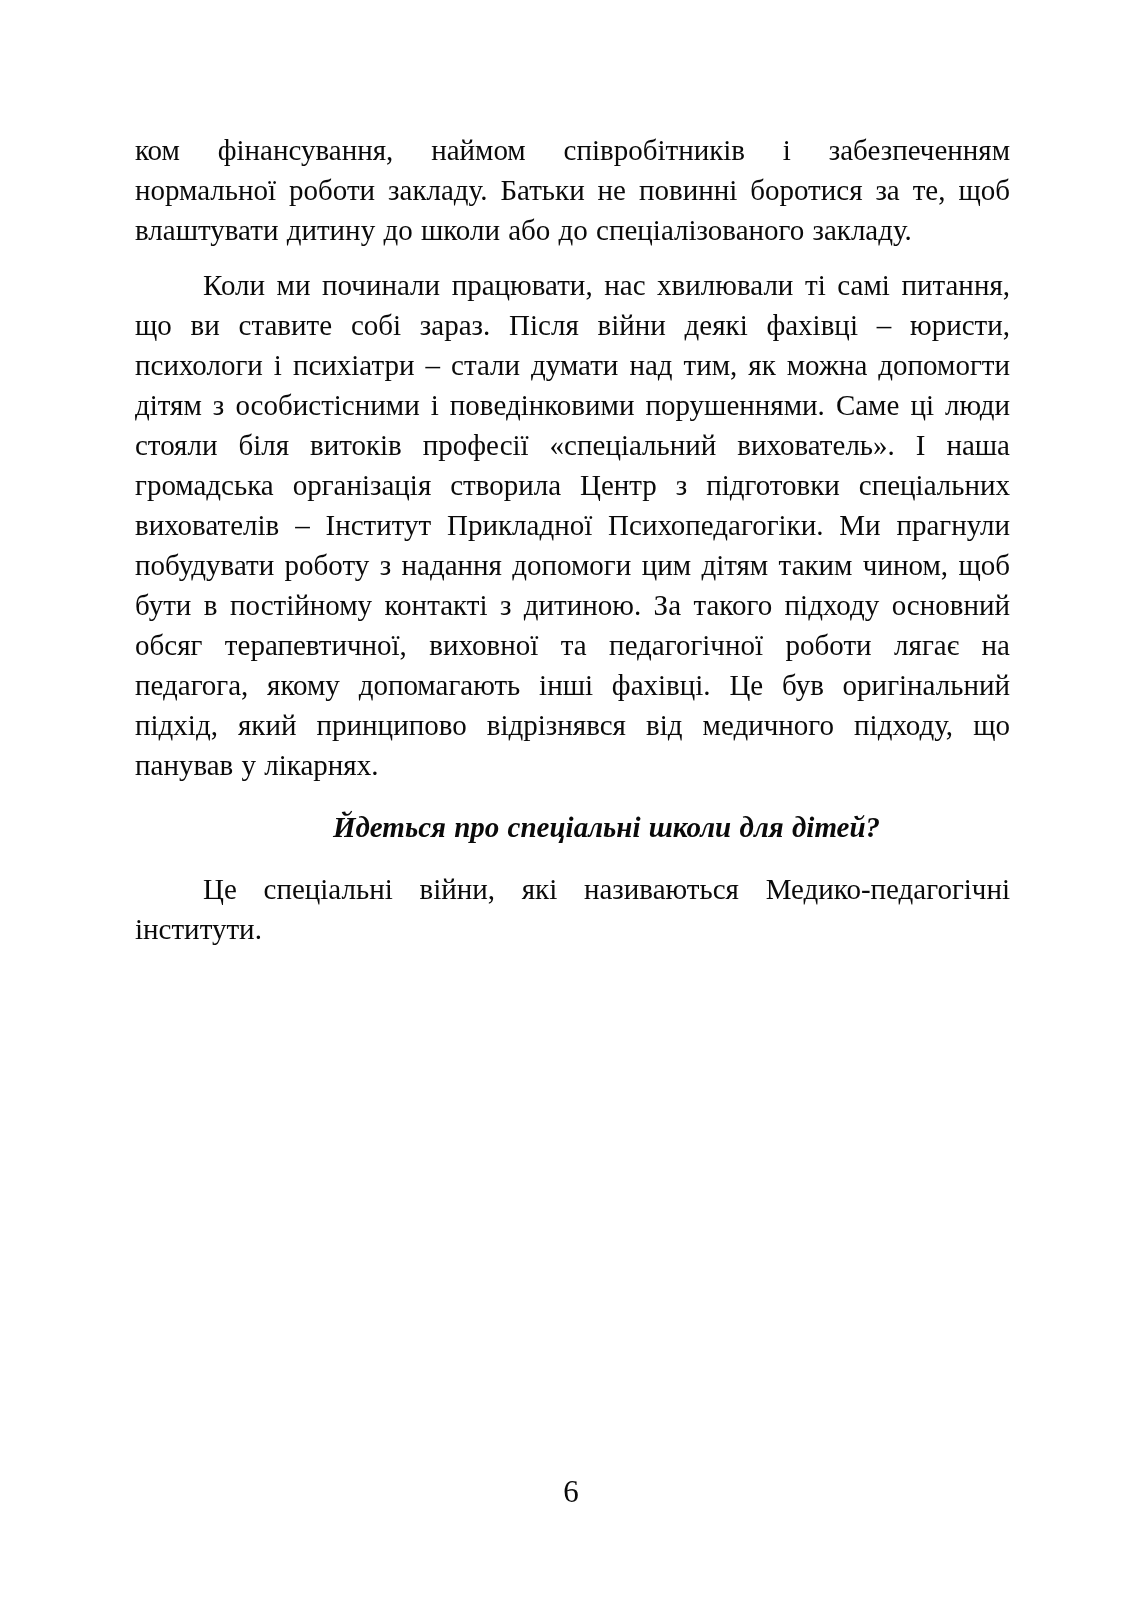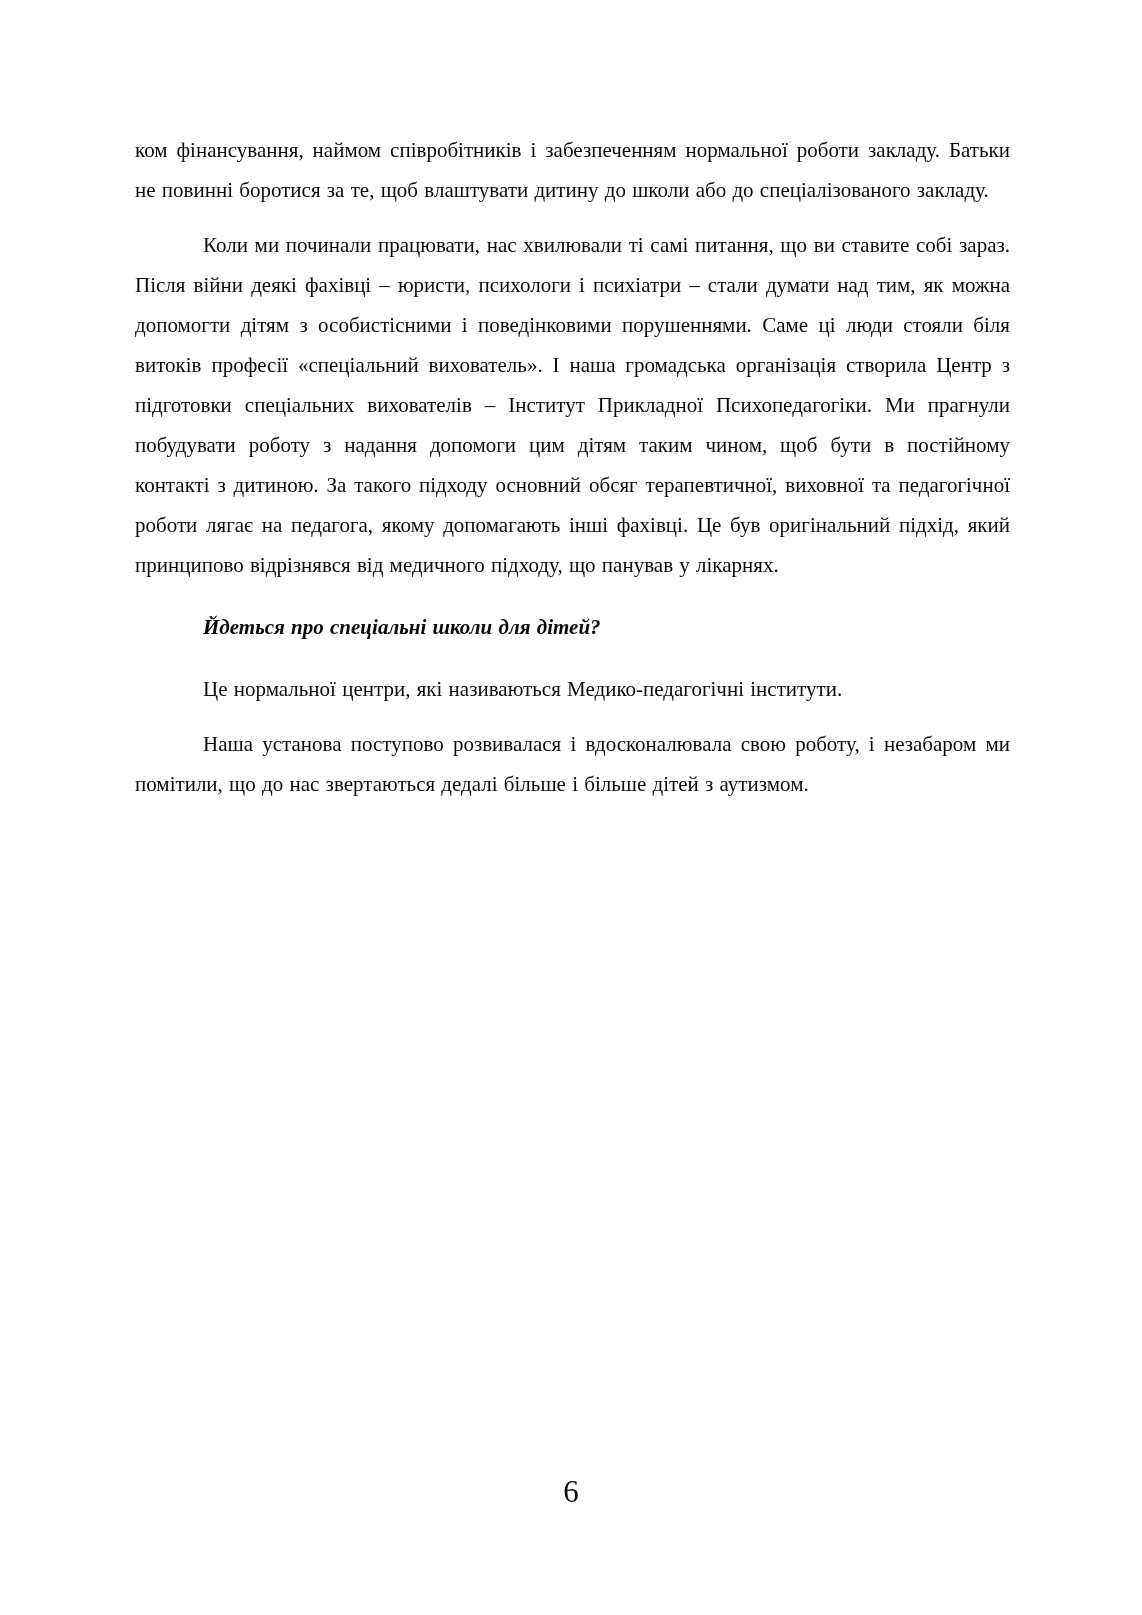--- a/index.html
+++ b/index.html
@@ -18,34 +18,34 @@
     box-sizing: border-box;
   }
   .text-block {
     position: absolute;
     left: 135px;
     top: 130px;
     width: 875px;
   }
   p.para {
     margin: 0 0 15px 0;
-    font-size: 21px;
+    font-size: 29px;
     line-height: 40px;
     text-align: justify;
     text-indent: 68px;
     word-spacing: 1px;
     hyphens: auto;
   }
   p.para.no-indent {
     text-indent: 0;
   }
   p.para.question {
     font-weight: bold;
     font-style: italic;
-    text-align: left;
+    text-align: center;
     margin-top: 22px;
     margin-bottom: 22px;
   }
   .page-number {
     position: absolute;
     left: 0;
     top: 1472px;
     width: 100%;
     text-align: center;
     font-size: 31px;
@@ -54,18 +54,17 @@
   }
 </style>
 </head>
 <body>
 
 <div class="book-page">
   <div class="text-block">
     <p class="para no-indent">ком фінансування, наймом співробітників і забезпеченням нормальної роботи закладу. Батьки не повинні боротися за те, щоб влаштувати дитину до школи або до спеціалізованого закладу.</p>
     <p class="para">Коли ми починали працювати, нас хвилювали ті самі питання, що ви ставите собі зараз. Після війни деякі фахівці – юристи, психологи і психіатри – стали думати над тим, як можна допомогти дітям з особистісними і поведінковими порушеннями. Саме ці люди стояли біля витоків професії «спеціальний вихователь». І наша громадська організація створила Центр з підготовки спеціальних вихователів – Інститут Прикладної Психопедагогіки. Ми прагнули побудувати роботу з надання допомоги цим дітям таким чином, щоб бути в постійному контакті з дитиною. За такого підходу основний обсяг терапевтичної, виховної та педагогічної роботи лягає на педагога, якому допомагають інші фахівці. Це був оригінальний підхід, який принципово відрізнявся від медичного підходу, що панував у лікарнях.</p>
     <p class="para question">Йдеться про спеціальні школи для дітей?</p>
-    <p class="para">Це нормальної центри, які називаються Медико-педагогічні інститути.</p>
-    <p class="para">Наша установа поступово розвивалася і вдосконалювала свою роботу, і незабаром ми помітили, що до нас звертаються дедалі більше і більше дітей з аутизмом.</p>
+    <p class="para">Це спеціальні війни, які називаються Медико-педагогічні інститути.</p>
   </div>
 
   <div class="page-number">6</div>
 </div>
 
 </body></html>

